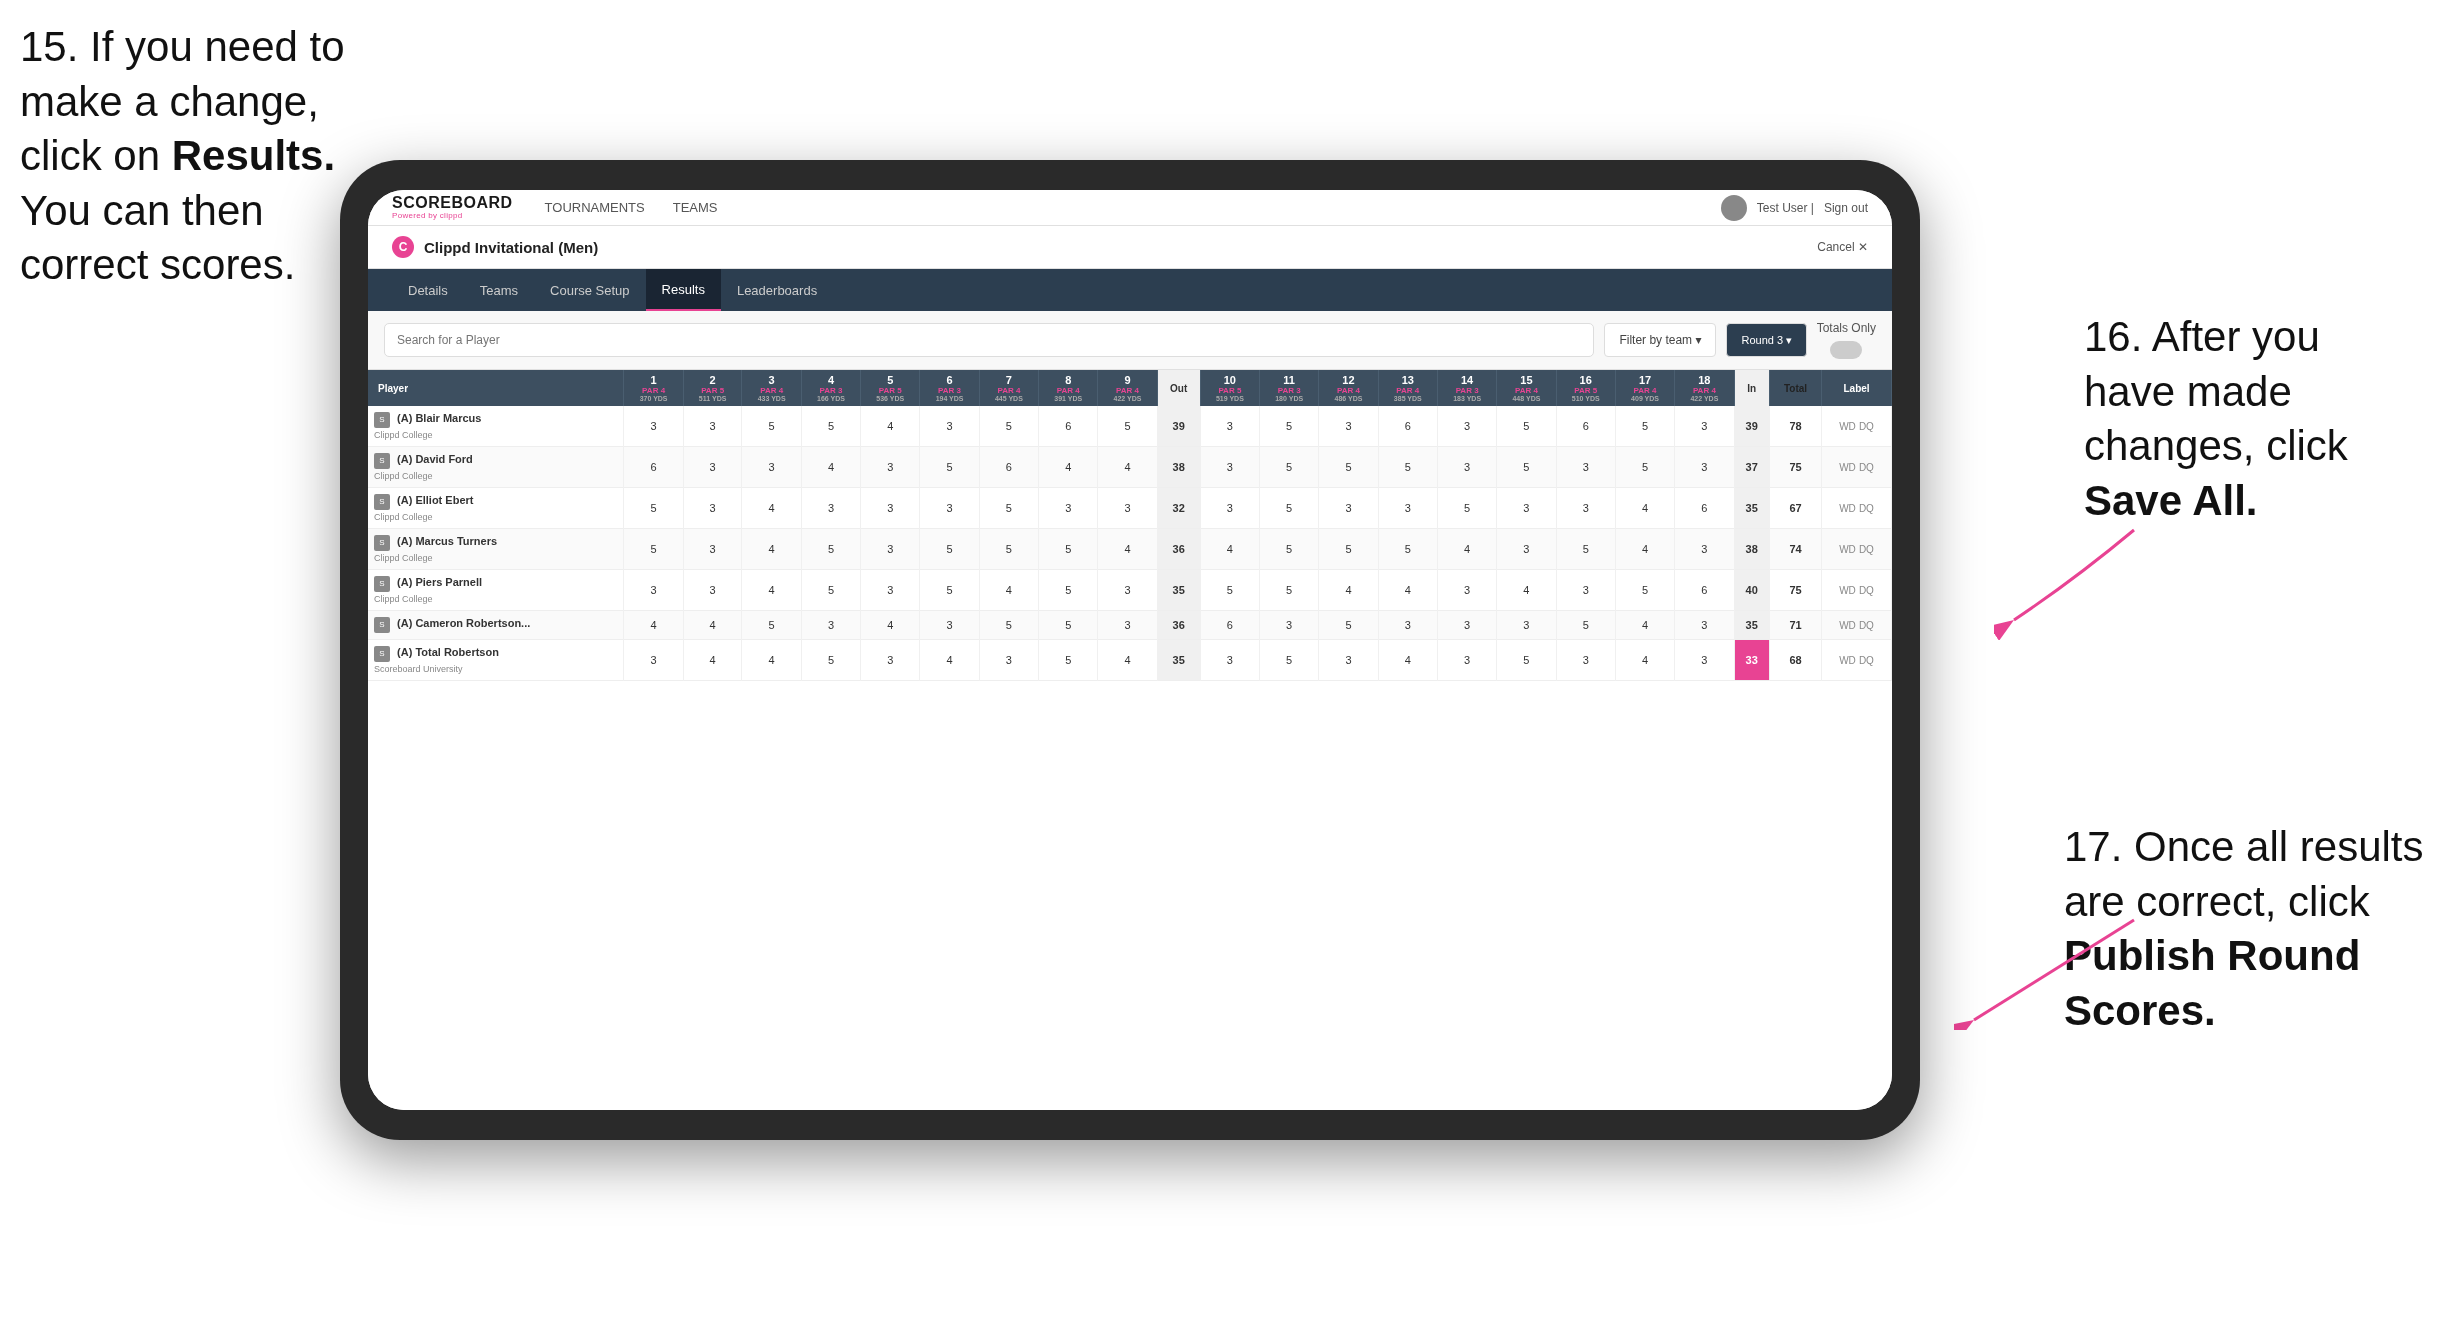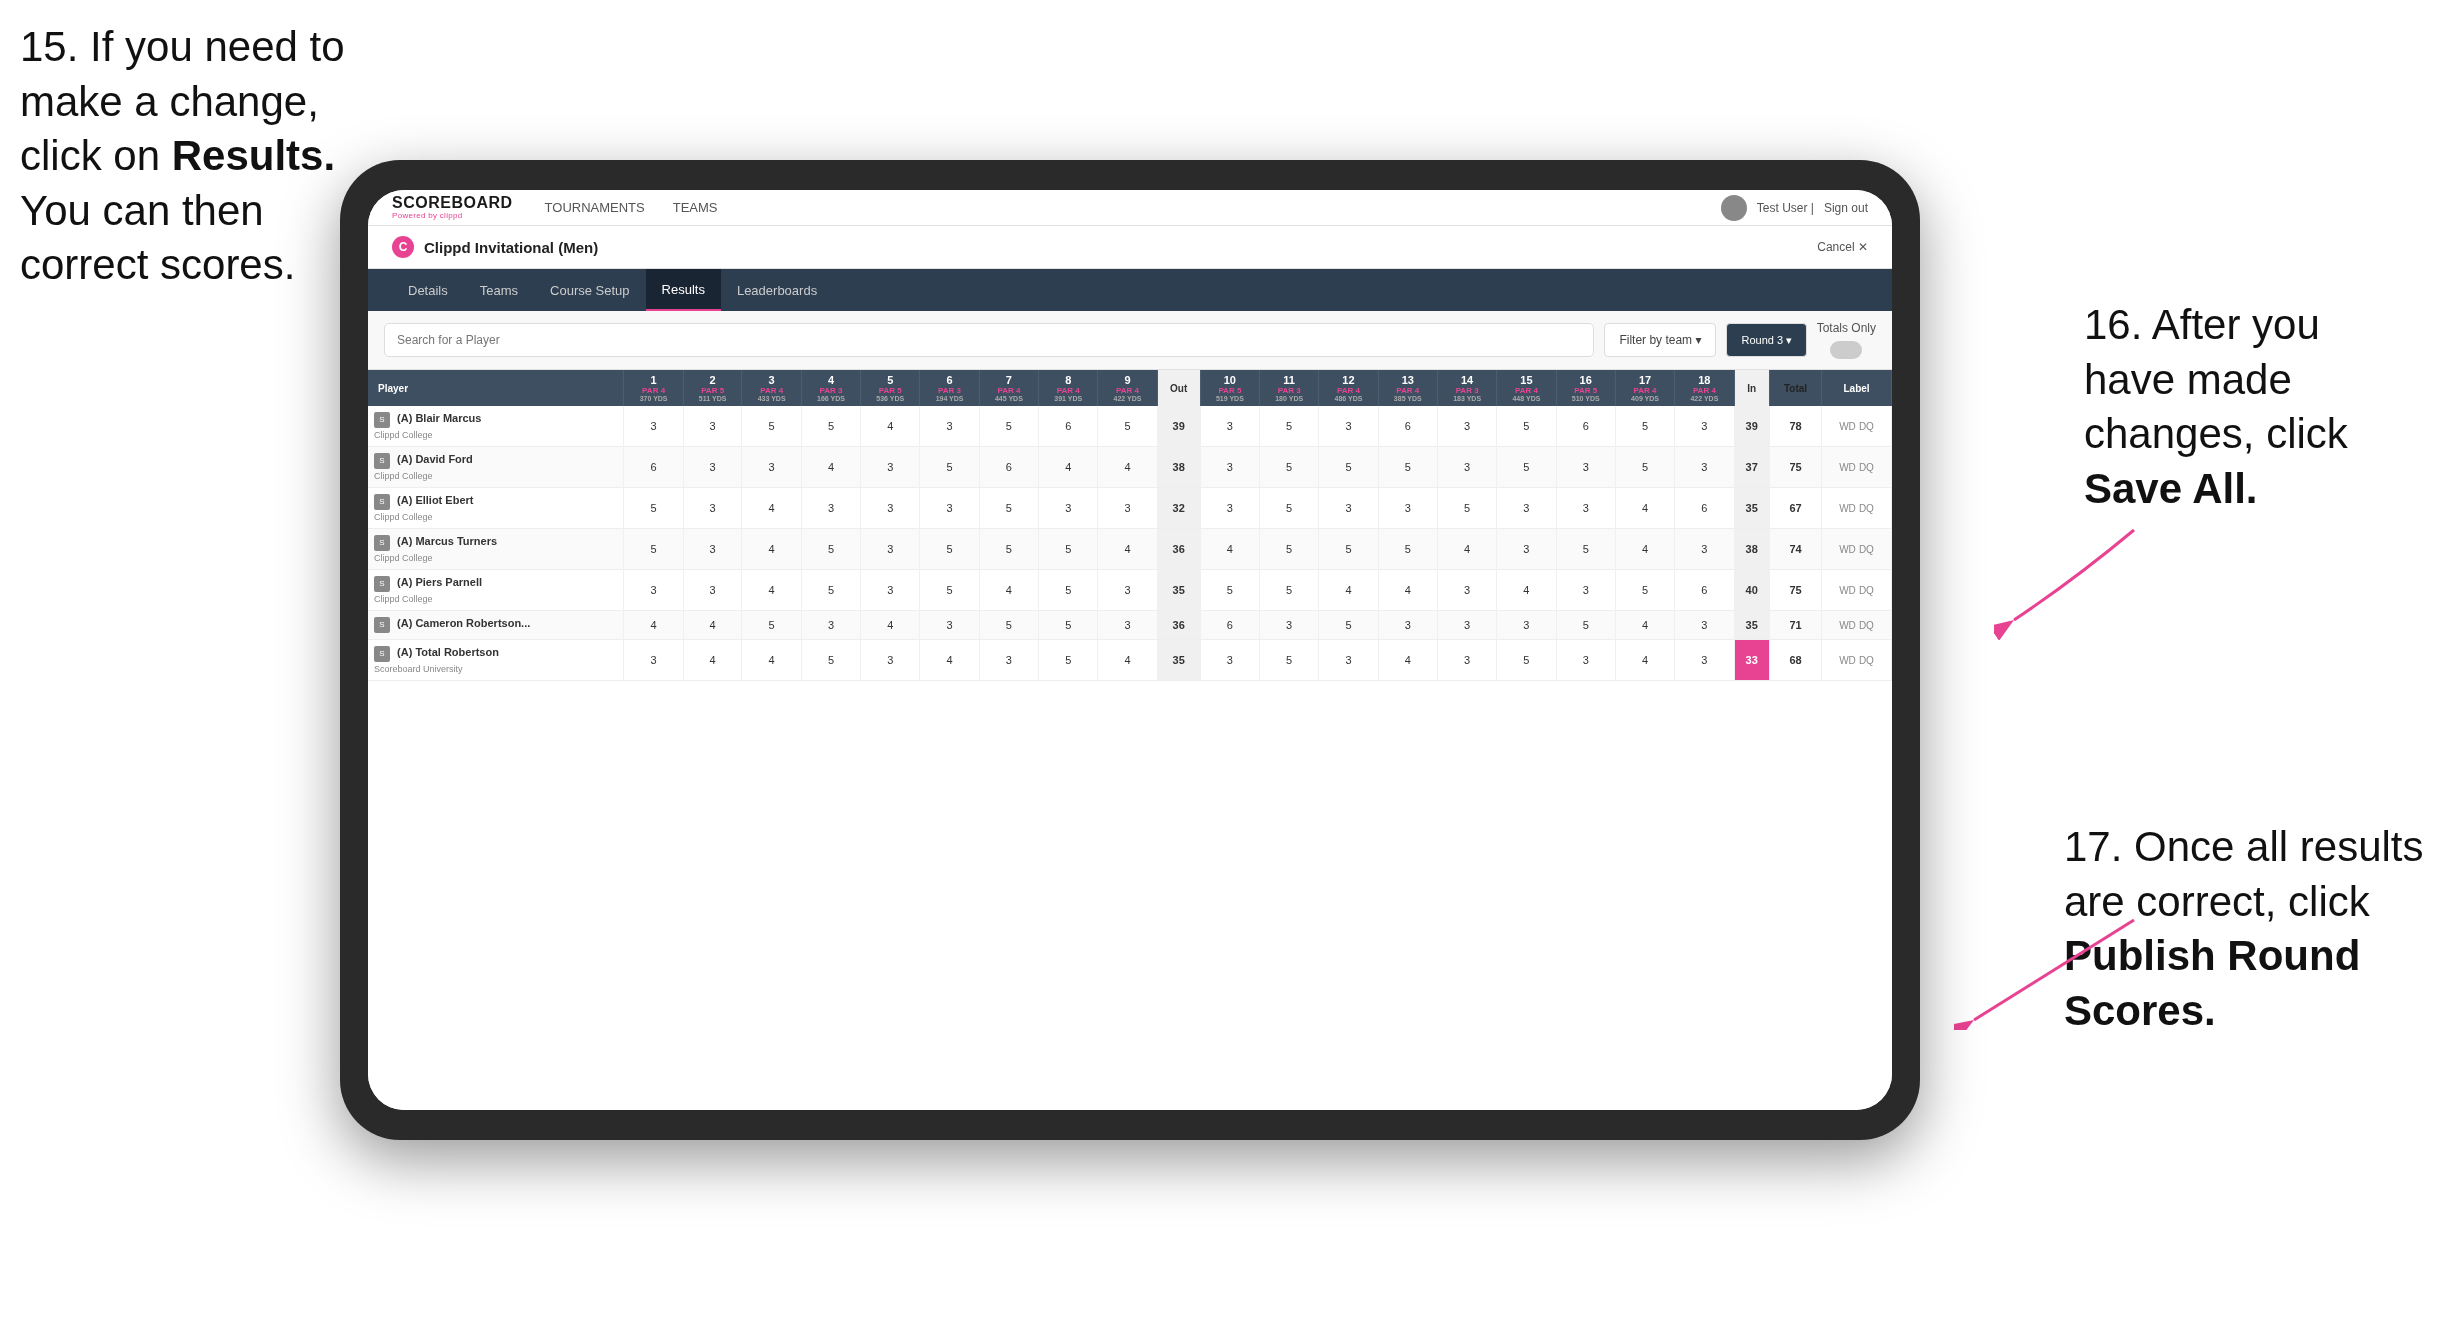--- a/index.html
+++ b/index.html
@@ -20,21 +20,21 @@
       font-size: 42px;
       line-height: 1.3;
       width: 340px;
       color: #111;
     }
     .instruction-left strong { font-weight: 900; }
 
     
     .instruction-right-top {
       position: absolute;
-      top: 298px;
+      top: 310px;
       right: 60px;
       font-size: 42px;
       line-height: 1.3;
       width: 320px;
       color: #111;
       text-align: left;
     }
     .instruction-right-top strong { font-weight: 900; }
 
     

